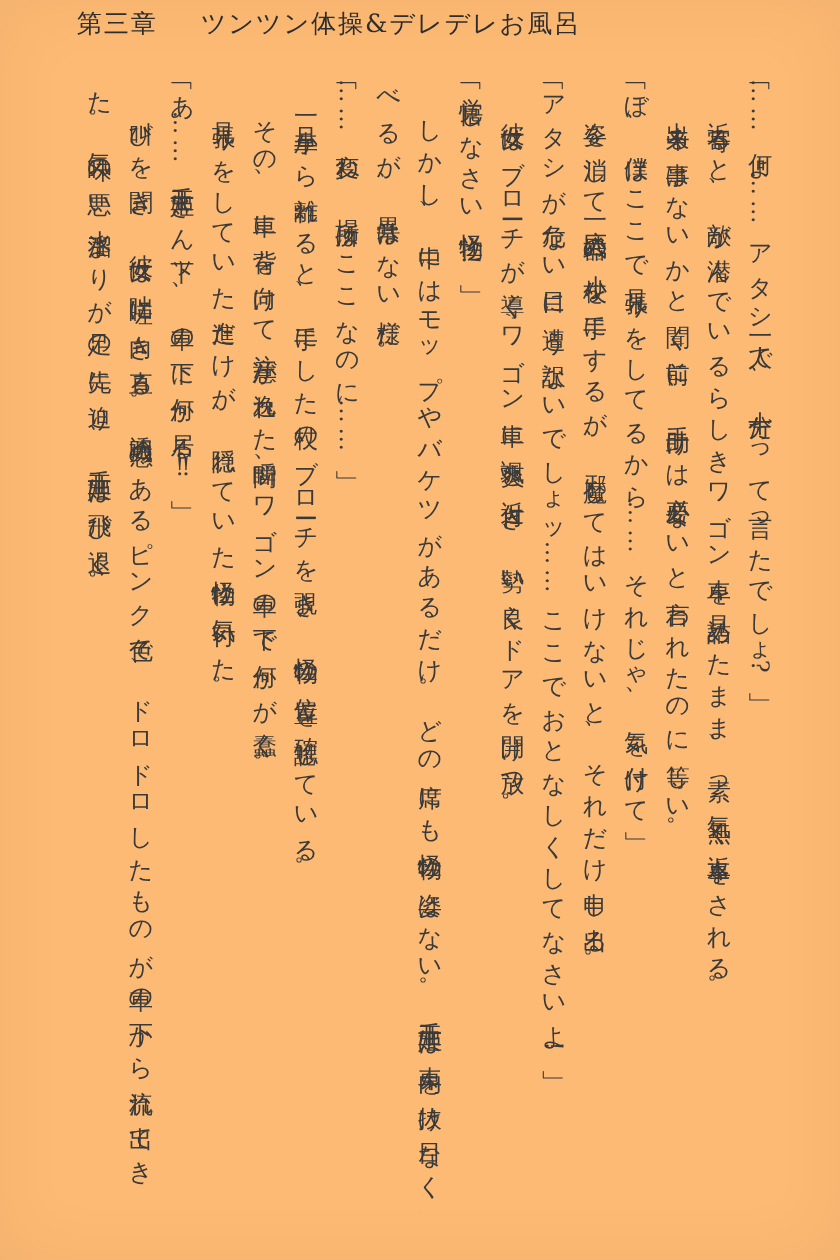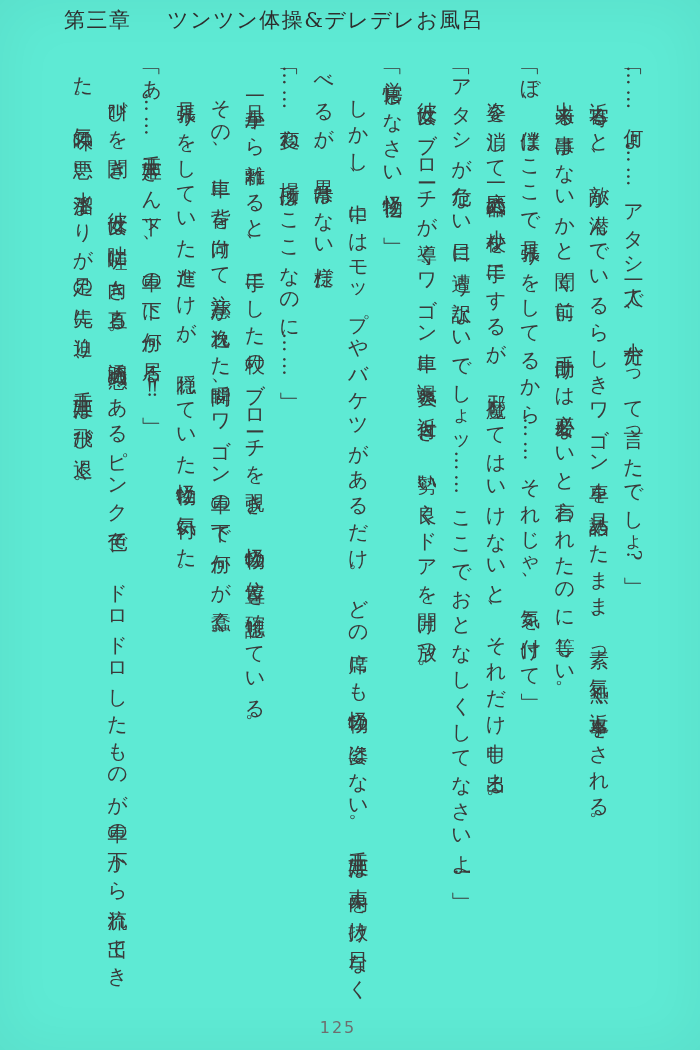--- a/index.html
+++ b/index.html
@@ -5,21 +5,21 @@
   * { margin: 0; padding: 0; box-sizing: border-box; }
   html, body { width: 700px; height: 1050px; overflow: hidden; }
   body {
     background: #ecebe9;
     font-family: "DejaVu Serif", serif;
   }
   .page {
     position: relative;
     width: 700px;
     height: 1050px;
-    background: #5eead4;
+    background: #fdba74;
     box-shadow: inset 0 0 60px rgba(0,0,0,0.05);
     color: #3a3a3a;
     overflow: hidden;
   }
   .chapter-header {
     position: absolute;
     top: 6px;
     left: 64px;
     font-size: 21px;
     letter-spacing: 1.5px;
@@ -78,15 +78,14 @@
     <p class="para">「覚悟しなさい怪物ッ!」</p>
     <p class="para indent">しかし、中にはモップやバケツがあるだけ。どの席にも怪物の姿はない。千亜姫は車内を抜け目なく調べるが、異常はない様だ。</p>
     <p class="para">「……変ね、場所はここなのに……」</p>
     <p class="para indent">一旦車から離れると、手にした杖のブローチを覗き、怪物の位置を確認している。</p>
     <p class="para indent">その、車に背を向けて注意が逸れた瞬間、ワゴン車の下で何かが蠢く。</p>
     <p class="para indent">見張りをしていた進だけが、隠れていた怪物に気付いた。</p>
     <p class="para">「あ……千亜姫さん下ッ、車の下に何か居る‼」</p>
     <p class="para indent">叫びを聞き、彼女は咄嗟に向き直る。透明感のあるピンク色で、ドロドロしたものが車の下から流れ出てきた。気味の悪い水溜まりが足の先に迫り、千亜姫は飛び退く。</p>
   </div>
 
-  <div class="page-number">125</div>
 
 </div>
 
 </body></html>

